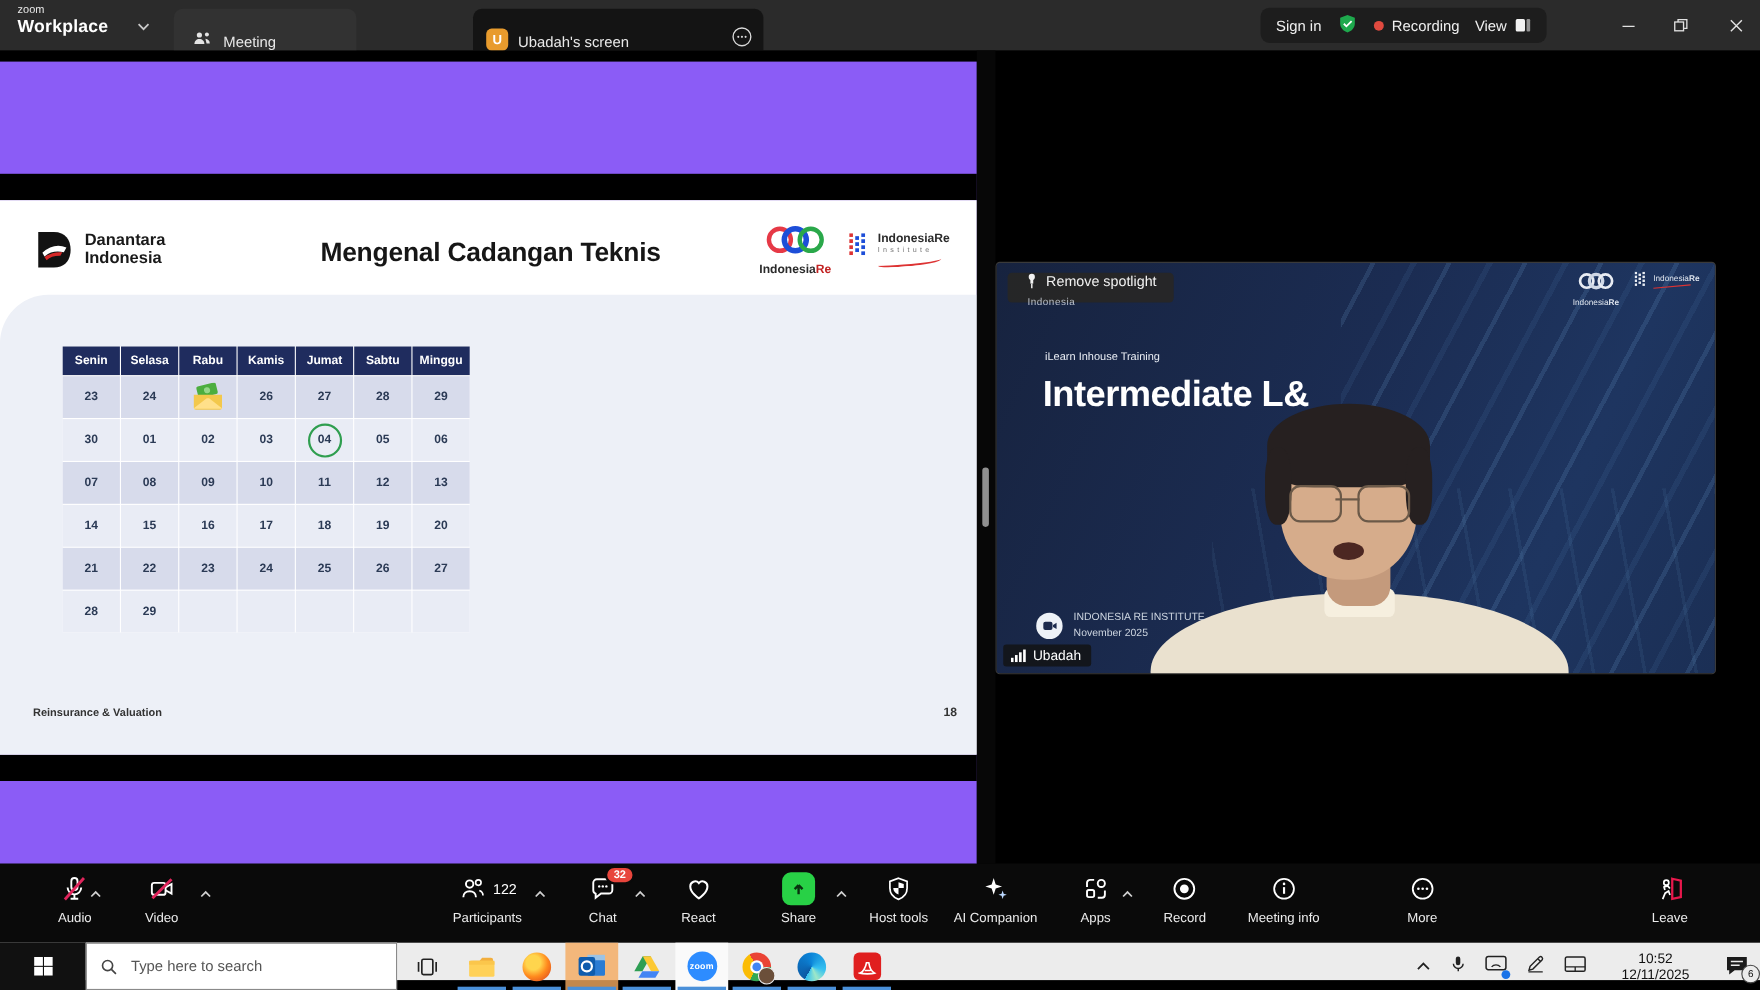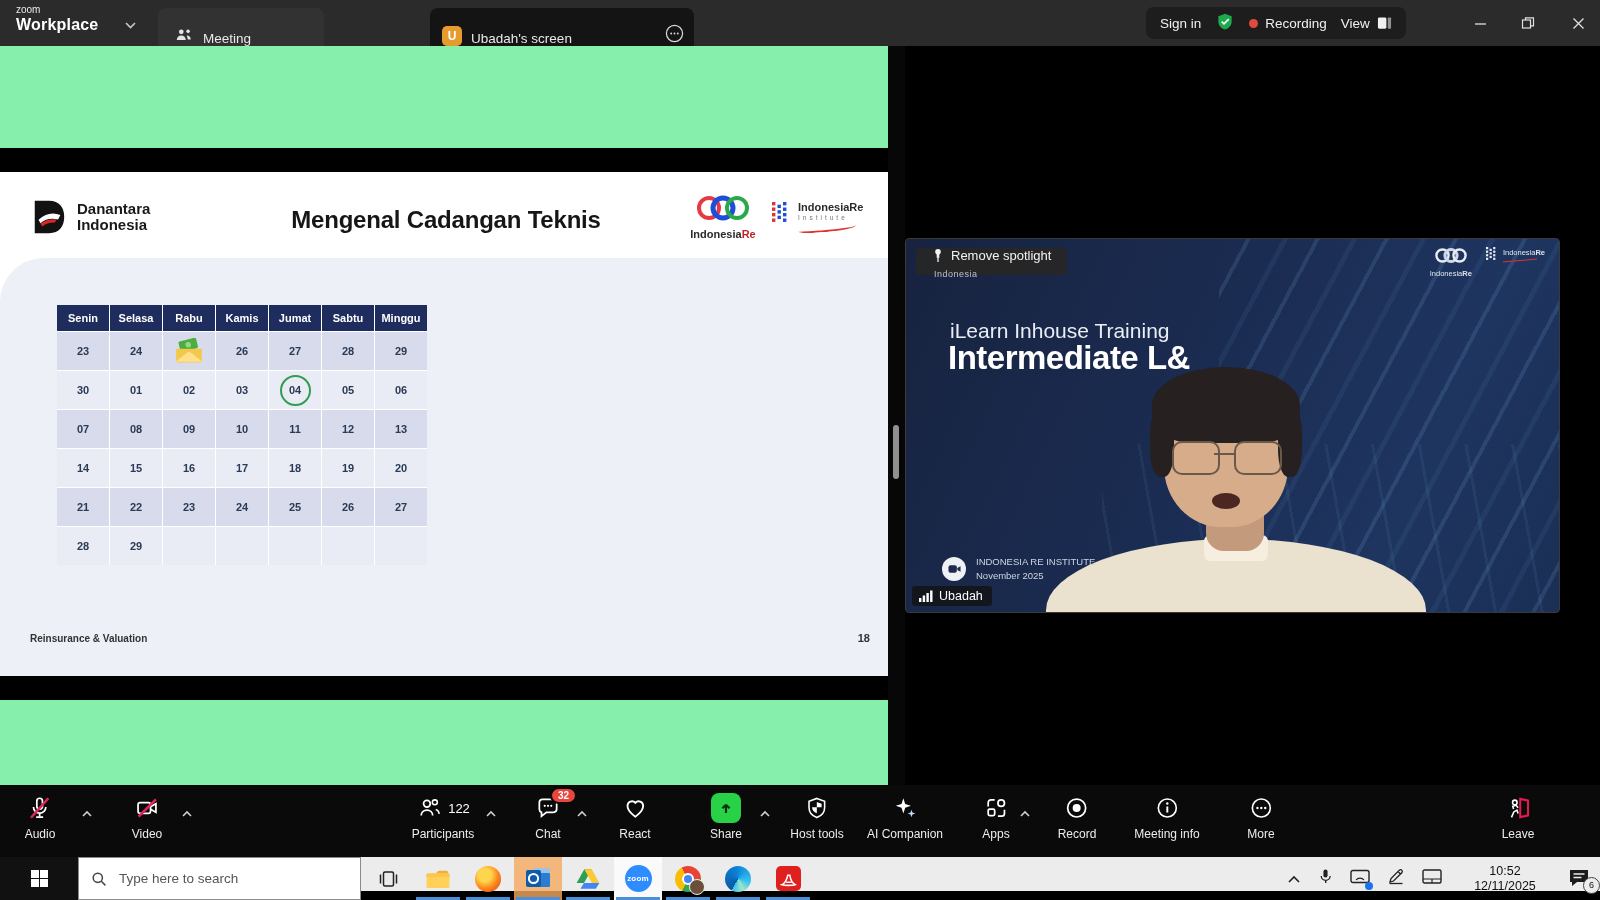--- a/index.html
+++ b/index.html
@@ -19,21 +19,21 @@
   .tab-avatar{width:20px;height:20px;border-radius:5px;background:#e89b2d;color:#fff;font-size:12px;font-weight:700;
       display:flex;align-items:center;justify-content:center;}
   #tab-screen .ellipsis{margin-left:auto;margin-right:10px;}
   #tb-pill{left:1146px;top:7px;height:32px;background:#1d1d1d;border-radius:8px;display:flex;align-items:center;
       padding:0 14px;gap:14px;color:#f0f0f0;font-size:13.5px;}
   .rec-dot{width:9px;height:9px;border-radius:50%;background:#e04a3f;display:inline-block;margin-right:7px;}
   .winbtn{top:8px;width:36px;height:30px;display:flex;align-items:center;justify-content:center;}
 
   
   #main{left:0;top:46px;width:1600px;height:739px;background:#000;}
-  #share{left:0;top:0;width:888px;height:739px;background:#86efac;}
+  #share{left:0;top:10px;width:888px;height:739px;background:#8b5cf6;}
   .letterbox{left:0;width:888px;height:24px;background:#000;}
   #lb-top{top:102px;} #lb-bottom{top:630px;}
   #slide{left:0;top:126px;width:888px;height:504px;background:#fff;}
   #slide-body{left:0;top:86px;right:0;bottom:0;background:#edf0f7;border-top-left-radius:44px;}
 
   
   #dn-logo{left:30px;top:26px;display:flex;align-items:center;gap:9px;}
   .dn-text{font-size:15px;font-weight:700;color:#191919;line-height:1.05;}
   #slide-title{left:220px;top:34px;width:452px;text-align:center;font-size:24px;font-weight:700;color:#161616;letter-spacing:-.2px;}
   #ir-logo{left:688px;top:22px;width:70px;text-align:center;}
@@ -66,21 +66,21 @@
   #divider .handle{left:5px;top:379px;width:6px;height:54px;background:#909090;border-radius:3px;}
 
   
   #video{left:905px;top:192px;width:653px;height:373px;border-radius:4px;overflow:hidden;
      background:linear-gradient(115deg,#17233f 0%,#1b2c52 45%,#1e3560 75%,#1b2f55 100%);
      border:1px solid #3a3a3a;}
   #streaks{right:0;top:0;width:52%;height:100%;opacity:.55;
      background:repeating-linear-gradient(118deg,transparent 0 24px,rgba(120,175,225,.28) 24px 28px,transparent 28px 56px,rgba(95,150,205,.18) 56px 61px);}
   #streaks2{right:0;bottom:0;width:70%;height:45%;opacity:.4;
      background:repeating-linear-gradient(80deg,transparent 0 18px,rgba(110,170,215,.22) 18px 21px,transparent 21px 46px);}
-  #vid-title-small{left:44px;top:80px;color:#e9edf4;font-size:21px;}
+  #vid-title-small{left:44px;top:80px;color:#e9edf4;font-size:10px;}
   #vid-title-large{left:42px;top:100px;color:#fff;font-size:33px;font-weight:800;letter-spacing:-.5px;}
   #spotlight{left:10px;top:9px;height:27px;background:rgba(38,38,38,.96);border-radius:4px;display:flex;align-items:flex-start;
      gap:7px;padding:0 16px;color:#f2f2f2;font-size:13px;}
   #vid-partial{left:28px;top:30px;color:rgba(220,226,235,.8);font-size:9px;letter-spacing:.5px;}
   #vid-logos{right:14px;top:8px;display:flex;gap:14px;align-items:flex-start;}
   .vlogo-word{font-size:7.5px;color:#dfe5ee;text-align:center;margin-top:1px;}
   #vid-org{left:36px;top:316px;display:flex;gap:10px;align-items:center;}
   #vid-org .cam-circle{width:24px;height:24px;border-radius:50%;background:#eef2f7;display:flex;align-items:center;justify-content:center;}
   #vid-org .org-lines{color:#cdd5e0;font-size:9.5px;line-height:1.45;}
   #nametag{left:6px;bottom:6px;background:rgba(18,18,18,.82);border-radius:3px;display:flex;align-items:center;gap:6px;
@@ -433,21 +433,21 @@
         <rect x="7.4" y="3" width="2.4" height="9" fill="#fff"></rect>
           <rect x="11.1" y="0.5" width="2.4" height="11.5" fill="#fff"></rect>
       </svg>
       <span>Ubadah</span>
     </div>
   </div>
 </div>
 
 <div id="toolbar" class="abs">
 
-  <div class="titem" style="left:40px;">
+  <div class="titem" style="left:68px;">
     <div class="ticon">
       <svg width="26" height="26" viewBox="0 0 24 24">
         <rect x="9.4" y="3" width="5.2" height="10" rx="2.6" stroke="#fff" fill="none" stroke-width="1.6"></rect>
         <path d="M6.3 11a5.7 5.7 0 0 0 11.4 0" stroke="#fff" fill="none" stroke-width="1.6"></path>
         <line x1="12" y1="16.8" x2="12" y2="20" stroke="#fff" stroke-width="1.6"></line>
         <line x1="8.8" y1="20.4" x2="15.2" y2="20.4" stroke="#fff" stroke-width="1.6"></line>
         <line x1="4" y1="21" x2="20" y2="3" stroke="#e0255c" stroke-width="2.4"></line>
       </svg>
     </div>
     <div class="tlabel">Audio</div>
@@ -586,21 +586,21 @@
     <div class="ticon">
       <svg width="26" height="26" viewBox="0 0 24 24">
           <circle cx="12" cy="12" r="8.3" stroke="#fff" stroke-width="1.5" fill="none"></circle>
       <rect x="11.1" y="10.6" width="1.8" height="5.6" fill="#fff"></rect>
           <circle cx="12" cy="7.9" r="1.1" fill="#fff"></circle>
         </svg>
     </div>
     <div class="tlabel">Meeting info</div>
   </div>
 
-  <div class="titem" style="left:1261px;text-align:right;">
+  <div class="titem" style="left:1293px;text-align:right;">
     <div class="ticon">
       <svg width="26" height="26" viewBox="0 0 24 24">
           <circle cx="12" cy="12" r="8.3" stroke="#fff" stroke-width="1.5" fill="none"></circle>
       <circle cx="8.4" cy="12" r="1.1" fill="#fff"></circle>
           <circle cx="12" cy="12" r="1.1" fill="#fff"></circle>
           <circle cx="15.6" cy="12" r="1.1" fill="#fff"></circle>
         </svg>
     </div>
     <div class="tlabel">More</div>
   </div>

